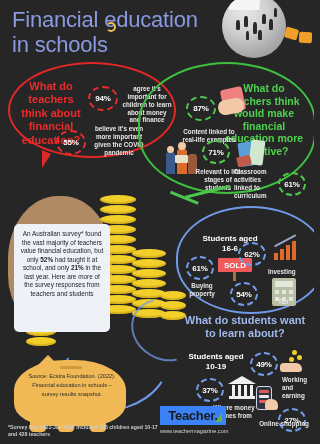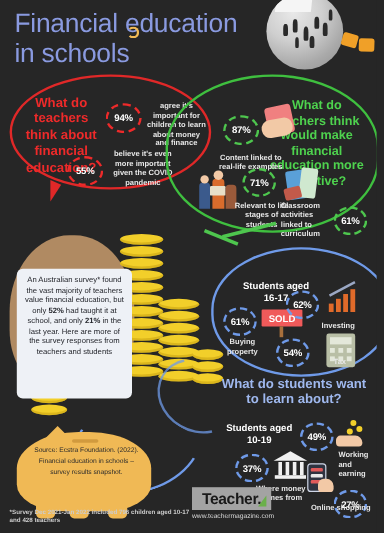--- a/index.html
+++ b/index.html
@@ -335,21 +335,21 @@
     color: #cccccc;
     font-size: 5.2px;
     line-height: 1.34;
     font-weight: bold;
   }
 
   
   .logo-box {
     position: absolute; left: 160px; top: 406px;
     width: 66px; height: 19px;
-    background: #a3a3a3;
+    background: #3b82f6;
     display: flex; align-items: center; justify-content: center;
   }
   .logo-text {
     color: #1a1a1a; font-size: 13px; font-weight: bold; letter-spacing: -0.3px;
   }
   .logo-mark {
     position: absolute; right: 4px; bottom: 3px;
     width: 0; height: 0;
     border-left: 7px solid transparent; border-bottom: 9px solid #6ab04a;
   }
@@ -489,21 +489,21 @@
       <span class="coin" style="bottom: 0px;"></span>
       <span class="coin" style="bottom: 10px;"></span>
       <span class="coin" style="bottom: 20px;"></span>
     </div>
 
   <div class="survey-card">
     <span>An Australian survey* found the vast majority of teachers value financial education, but only </span><b>52%</b><span> had taught it at school, and only </span><b>21%</b><span> in the last year. Here are more of the survey responses from teachers and students</span>
   </div>
 
   <div class="bubble-blue"></div>
-  <div class="hdr-blue h1617">Students aged 16-17</div>
+  <div class="hdr-blue h1617">Students aged 16-6</div>
 
   <div class="sold-sign">
     <span>SOLD</span>
   </div>
   <div class="sold-post"></div>
   <div class="stat-ring ring-blue r61b">
     <span>61%</span>
   </div>
   <div class="lbl l61b">Buying property</div>
 

